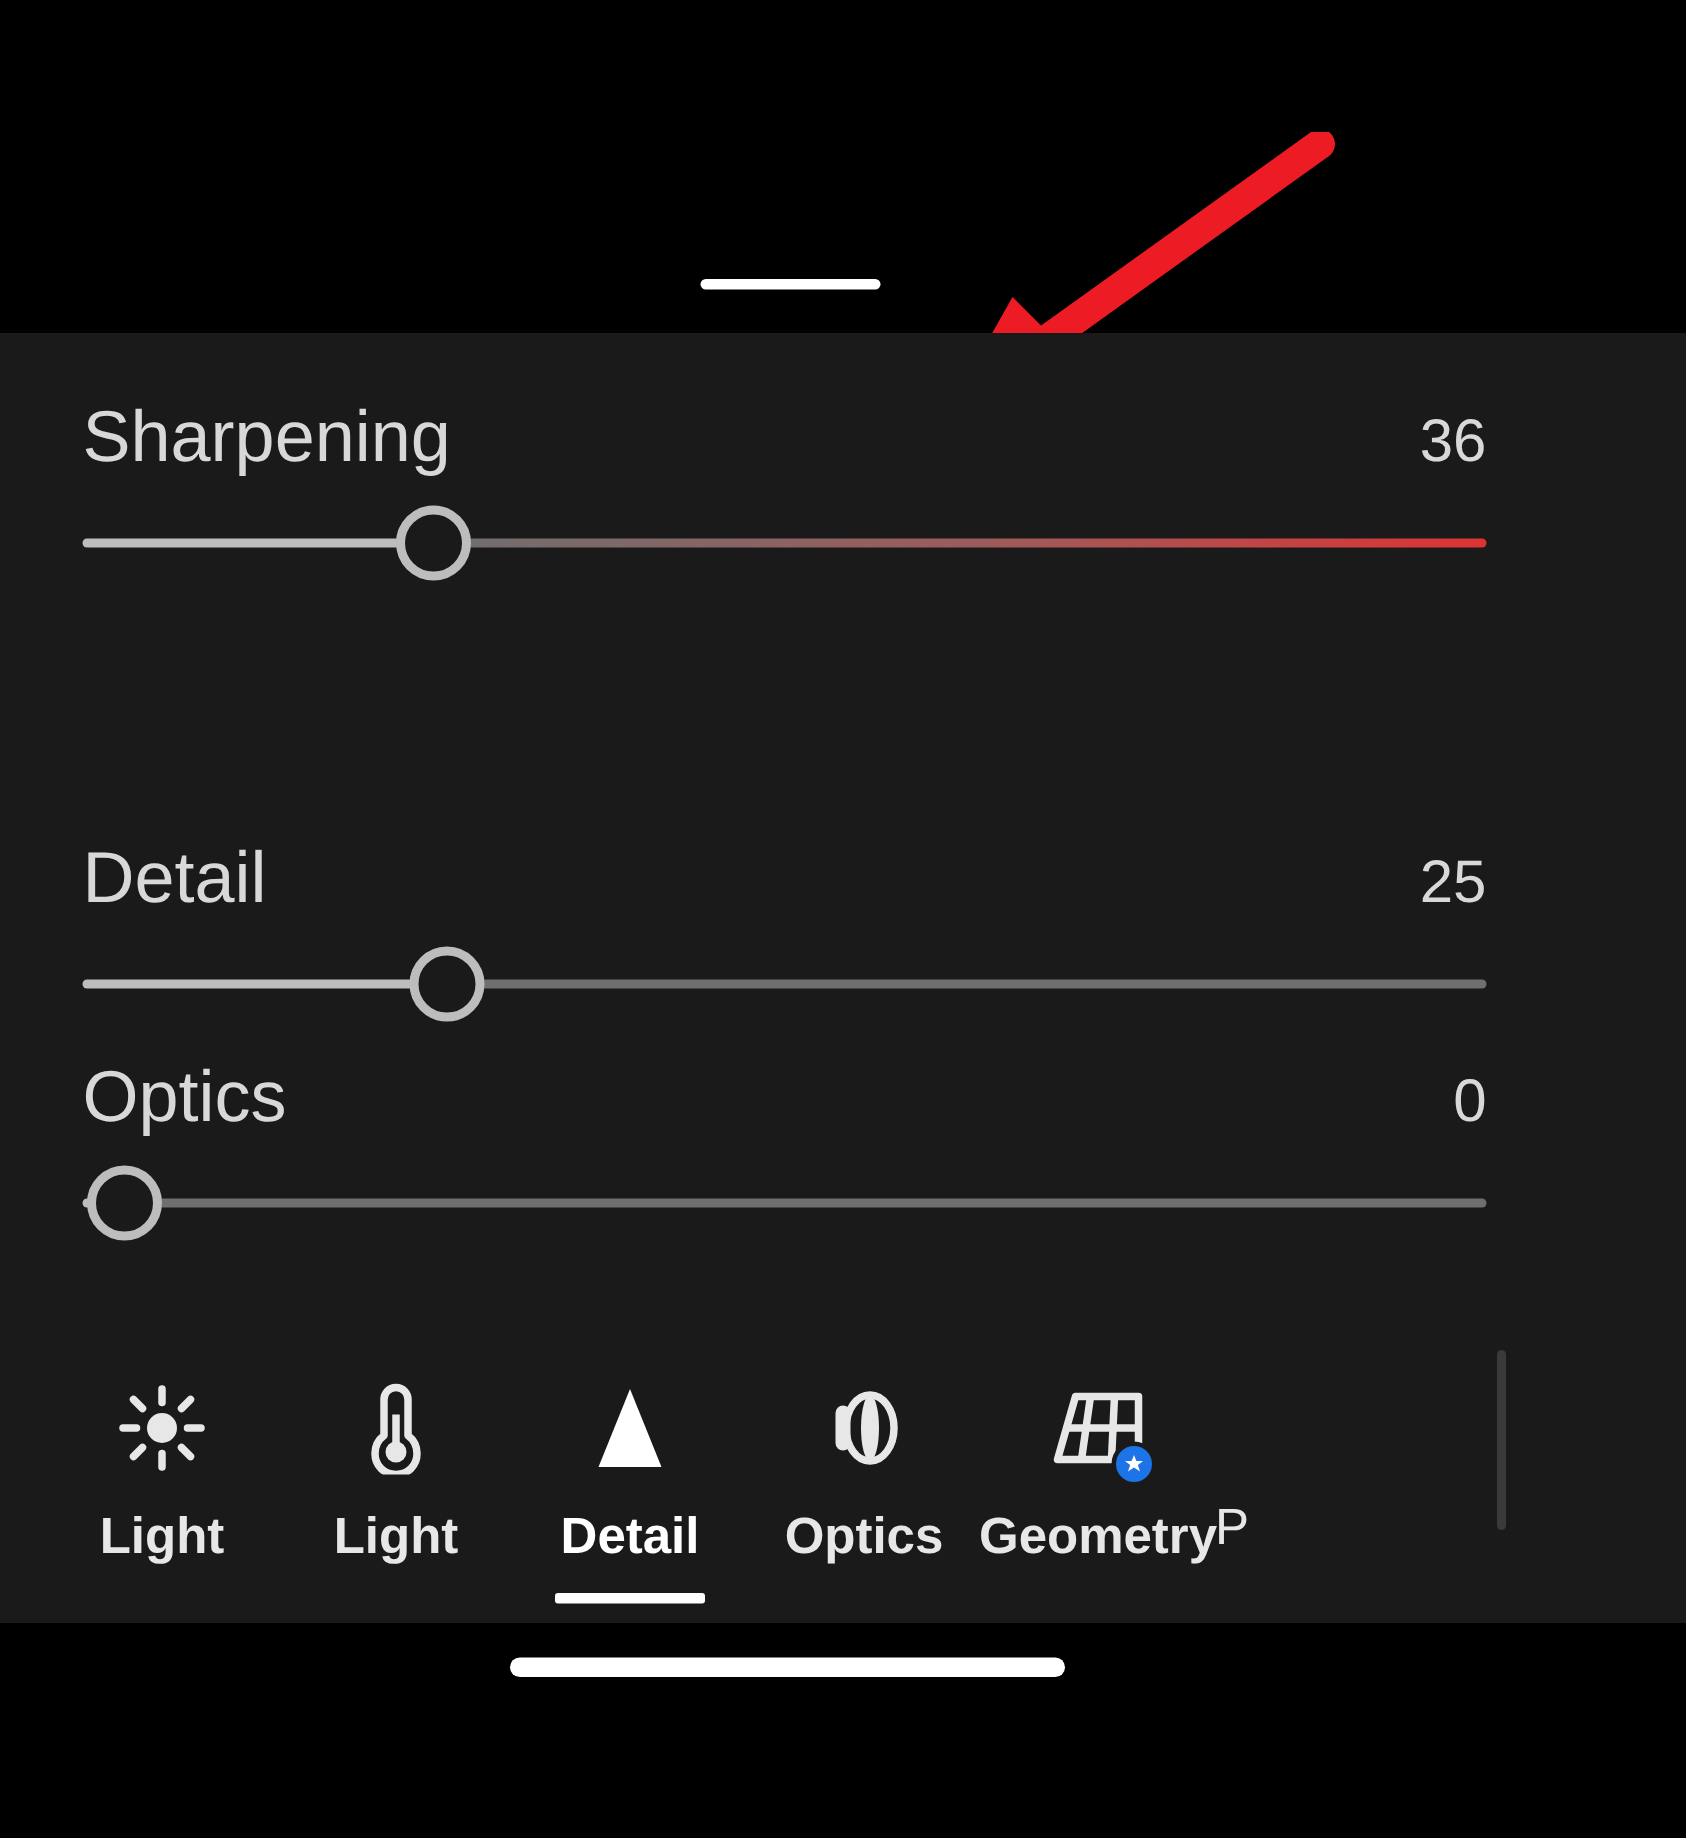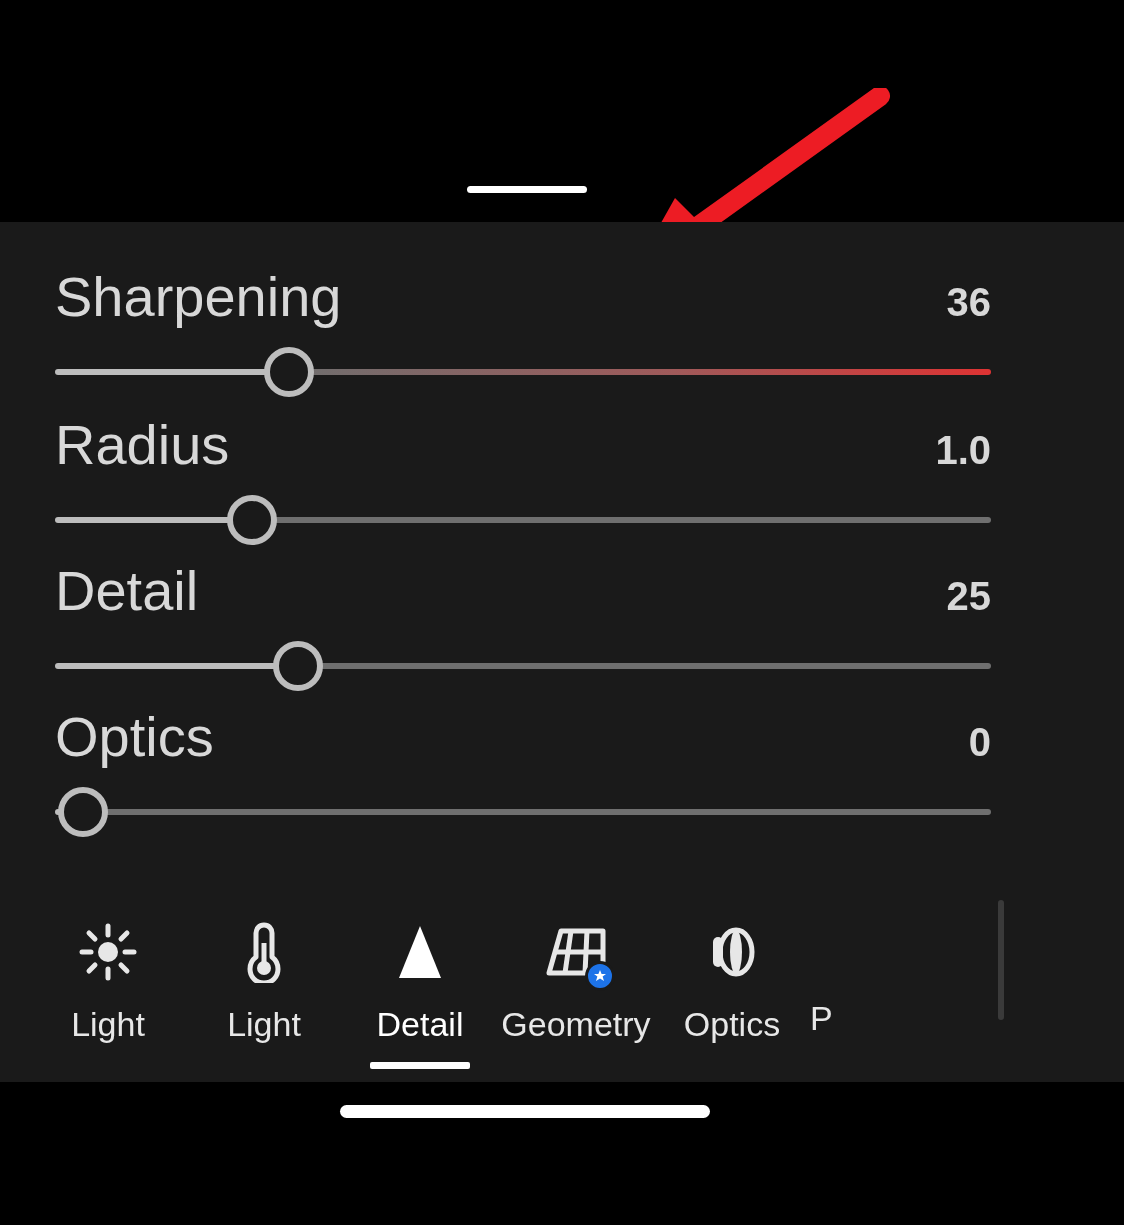--- a/index.html
+++ b/index.html
@@ -5,33 +5,33 @@
   html,body{margin:0;padding:0;background:#000;font-family:-apple-system,Helvetica,Arial,sans-serif;color:#d8d8d8;width:1124px;height:1225px;overflow:hidden}
   .stage{position:relative;width:1124px;height:1225px;background:#000}
   .top-area{position:absolute;left:0;top:0;width:1124px;height:222px;background:#000}
   .drag-handle{position:absolute;left:467px;top:186px;width:120px;height:7px;border-radius:4px;background:#fff}
   .panel{position:absolute;left:0;top:222px;width:1124px;height:660px;background:#1a1a1a}
   
   .arrow{position:absolute;left:620px;top:88px;width:270px;height:200px;pointer-events:none}
   
   .slider{position:absolute;left:55px;width:936px}
   .slider-row{display:flex;justify-content:space-between;align-items:baseline}
-  .slider-label{font-size:56px;color:#d8d8d8;font-weight:400}
-  .slider-value{font-size:40px;color:#d8d8d8;font-weight:700}
+  .slider-label{font-size:48px;color:#d8d8d8;font-weight:400}
+  .slider-value{font-size:40px;color:#d8d8d8;font-weight:400}
   .track{position:relative;height:50px;margin-top:18px}
   .track-line{position:absolute;top:50%;transform:translateY(-50%);height:6px;border-radius:3px}
   .track-line.left{left:0;background:#bdbdbd}
   .track-line.right{background:#6f6f6f}
   .track-line.grad{background:linear-gradient(90deg,#6f6f6f 0%,#a05a5a 55%,#de3333 100%)}
   .thumb{position:absolute;top:50%;transform:translate(-50%,-50%);width:50px;height:50px;border-radius:50%;border:6px solid #bdbdbd;box-sizing:border-box;background:#1a1a1a}
   
   .tabbar{position:absolute;left:0;top:882px;width:1124px;height:200px;background:#1a1a1a;display:flex;align-items:center}
   .tab{flex:0 0 auto;width:156px;display:flex;flex-direction:column;align-items:center;justify-content:center;height:170px;color:#e7e7e7;position:relative;cursor:pointer}
   .tab:first-child{margin-left:30px}
-  .tab-label{font-size:34px;margin-top:22px;font-weight:400}
+  .tab-label{font-size:34px;margin-top:22px;font-weight:700}
   .tab.active .tab-label{color:#fff}
   .tab .underline{position:absolute;bottom:-2px;left:50%;transform:translateX(-50%);height:7px;width:100px;background:#fff;border-radius:2px;display:none}
   .tab.active .underline{display:block}
   .tab-extra{flex:0 0 auto;width:60px;display:flex;align-items:center;justify-content:flex-start;color:#e7e7e7;font-size:34px;padding-top:72px}
   .vdiv{position:absolute;left:998px;top:900px;width:6px;height:120px;background:#3a3a3a;border-radius:3px}
   .home-bar{position:absolute;left:340px;top:1105px;width:370px;height:13px;border-radius:8px;background:#fff}
   .icon-wrap{width:62px;height:62px;display:flex;align-items:center;justify-content:center}
   .badge{position:absolute;width:24px;height:24px;border-radius:50%;background:#1d73e8;border:3px solid #1a1a1a;display:flex;align-items:center;justify-content:center}
   .badge svg{display:block}
 </style>
@@ -54,31 +54,20 @@
         <span class="slider-label">Sharpening</span>
         <span class="slider-value">36</span>
       </div>
       <div class="track">
         <div class="track-line left" style="width:25%"></div>
         <div class="track-line grad" style="left:25%;right:0"></div>
         <div class="thumb" style="left:25%"></div>
       </div>
     </div>
 
-    <div class="slider" style="top:190px">
-      <div class="slider-row">
-        <span class="slider-label">Radius</span>
-        <span class="slider-value">1.0</span>
-      </div>
-      <div class="track">
-        <div class="track-line left" style="width:21%"></div>
-        <div class="track-line right" style="left:21%;right:0"></div>
-        <div class="thumb" style="left:21%"></div>
-      </div>
-    </div>
 
     <div class="slider" style="top:336px">
       <div class="slider-row">
         <span class="slider-label">Detail</span>
         <span class="slider-value">25</span>
       </div>
       <div class="track">
         <div class="track-line left" style="width:26%"></div>
         <div class="track-line right" style="left:26%;right:0"></div>
         <div class="thumb" style="left:26%"></div>
@@ -137,49 +126,49 @@
       <div class="icon-wrap">
         <svg width="46" height="56" viewBox="0 0 46 56">
             <polygon points="23,2 44,54 2,54" fill="#fff"></polygon>
           </svg>
       </div>
       <span class="tab-label">Detail</span>
       <div class="underline"></div>
     </div>
 
     <div class="tab">
+      <div class="icon-wrap">
+        <svg width="54" height="54" viewBox="0 0 54 54">
+            <ellipse cx="31" cy="27" rx="16" ry="22" fill="none" stroke="#e7e7e7" stroke-width="5"></ellipse>
+            <ellipse cx="31" cy="27" rx="6" ry="22" fill="#e7e7e7"></ellipse>
+            <rect x="8" y="12" width="10" height="30" rx="5" fill="#e7e7e7"></rect>
+          </svg>
+      </div>
+      <span class="tab-label">Optics</span>
+
+    </div>
+
+    <div class="tab">
       <div class="icon-wrap" style="position:relative">
         <svg width="62" height="50" viewBox="0 0 62 50">
             <polygon points="4,46 16,4 58,4 58,46" fill="none" stroke="#e7e7e7" stroke-width="5" stroke-linejoin="round"></polygon>
             <line x1="26" y1="4" x2="20" y2="46" stroke="#e7e7e7" stroke-width="5"></line>
             <line x1="42" y1="4" x2="40" y2="46" stroke="#e7e7e7" stroke-width="5"></line>
             <line x1="10" y1="25" x2="58" y2="25" stroke="#e7e7e7" stroke-width="5"></line>
           </svg>
         <div class="badge" style="right:-8px;bottom:-8px">
           <svg width="14" height="14" viewBox="0 0 14 14">
               <polygon points="7,1 8.6,5 13,5 9.6,7.6 11,12 7,9.4 3,12 4.4,7.6 1,5 5.4,5" fill="#fff"></polygon>
             </svg>
         </div>
       </div>
       <span class="tab-label">Geometry</span>
 
     </div>
 
-    <div class="tab">
-      <div class="icon-wrap">
-        <svg width="54" height="54" viewBox="0 0 54 54">
-            <ellipse cx="31" cy="27" rx="16" ry="22" fill="none" stroke="#e7e7e7" stroke-width="5"></ellipse>
-            <ellipse cx="31" cy="27" rx="6" ry="22" fill="#e7e7e7"></ellipse>
-            <rect x="8" y="12" width="10" height="30" rx="5" fill="#e7e7e7"></rect>
-          </svg>
-      </div>
-      <span class="tab-label">Optics</span>
-
-    </div>
-
     <div class="tab-extra">
       <span>P</span>
     </div>
   </div>
 
   <div class="vdiv"></div>
   <div class="home-bar"></div>
 </div>
 
 </body></html>

